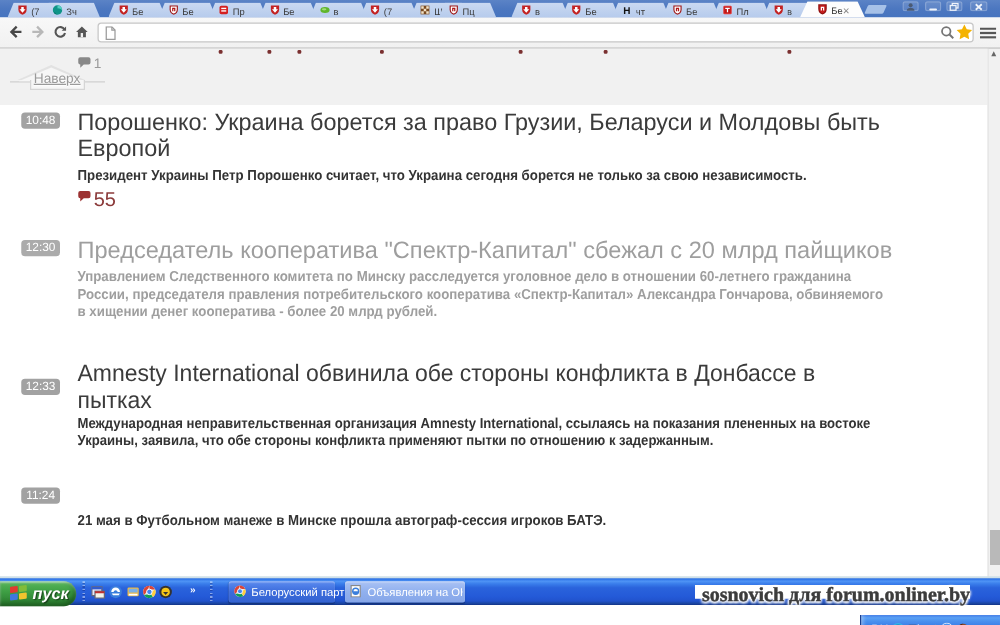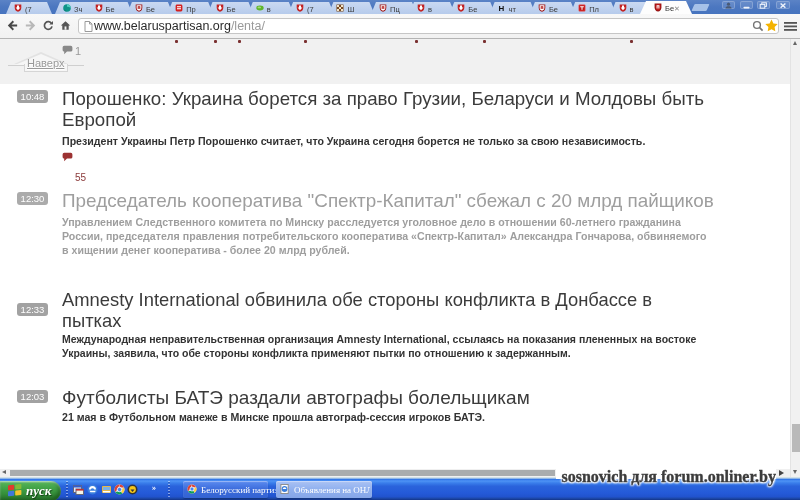--- a/index.html
+++ b/index.html
@@ -54,43 +54,43 @@
     background:#f6f6f6; border-left:1px solid #d5d5d5; border-right:1px solid #d5d5d5; border-bottom:1px solid #d5d5d5; }
   #uptext { position:absolute; left:27px; top:18px; font-size:11px; color:#9a9a9a; text-shadow:0 1px 0 #fff;text-decoration:underline; }
   .upline { position:absolute; top:26px; height:1px; background:#cfcfcf; }
 
   .badge { position:absolute; left:17px; width:31px; height:13px; background:#a2a2a2;
     border-radius:3px; color:#fff; font-size:9.5px; text-align:center; line-height:13.5px; }
   .hl { position:absolute; left:62px; font-size:19px; line-height:21px; color:#3b3b3b; white-space:nowrap; transform-origin:0 0; }
   .hl.visited { color:#9e9e9e; }
   .desc { position:absolute; left:62px; font-size:11.5px; font-weight:bold; color:#333; line-height:14px; white-space:nowrap; transform-origin:0 0; transform:scaleX(0.923); }
   .desc.visited { color:#9e9e9e; }
-  .cm { position:absolute; font-size:10px; color:#8b3a3a;margin-top:20px; }
+  .cm { position:absolute; font-size:16px; color:#8b3a3a; }
   .bub { position:absolute; }
 
   
   #morebtn { position:absolute; left:14px; top:416px; width:698px; height:20px;
     background:linear-gradient(to bottom,#f1f1f1,#dedede); border:1px solid #c2c2c2;
     border-radius:4px 4px 0 0; text-align:center; font-size:11.5px; color:#555; padding-top:2px; }
 
   
   #hscroll { left:0; top:469px; width:790px; height:8px; background:#f0f0f0; z-index:5; }
   #hthumb { position:absolute; left:10px; top:1px; width:545px; height:6px; background:#a9acae; }
   #vscroll { left:790px; top:39px; width:10px; height:438px; background:#f1f1f1; border-left:1px solid #e3e3e3; z-index:5; }
   #vthumb { position:absolute; left:1px; top:385px; width:8px; height:28px; background:#b9b9b9; }
   .sarrow { position:absolute; width:0; height:0; }
 
   
   #wm { left:556px; top:468px; width:220px; height:11px; background:#fff; z-index:30; }
   #wmtext { left:400px; top:467.5px; width:376px; text-align:right; z-index:31; font-family:"Liberation Serif", serif; font-size:16px; font-weight:bold; color:#3c3c3c; letter-spacing:0px; -webkit-text-stroke:0.35px #3c3c3c;
     text-shadow:0 0 2px #fff,0 0 2px #fff,0 0 3px #fff,1px 1px 2px #fff,-1px -1px 2px #fff,1px -1px 2px #fff,-1px 1px 2px #fff; }
 
   
-  #taskbar { left:0; top:477px; width:800px; height:23px;
-    background:linear-gradient(to bottom,#cfe0e8 0%,#cfe0e8 5%,#2b6fe3 9%,#4186f0 14%,#4d92f4 18%,#3a7eeb 26%,#2a63dc 40%,#245ad8 70%,#2153cd 86%,#1a449f 95%,#123288 100%); z-index:20;font-family:Liberation Serif, serif; }
+  #taskbar { left:0; top:461px; width:800px; height:23px;
+    background:linear-gradient(to bottom,#cfe0e8 0%,#cfe0e8 5%,#2b6fe3 9%,#4186f0 14%,#4d92f4 18%,#3a7eeb 26%,#2a63dc 40%,#245ad8 70%,#2153cd 86%,#1a449f 95%,#123288 100%); z-index:20; }
   #startbtn { position:absolute; left:0; top:3.5px; width:61px; height:20px;
     background:linear-gradient(to bottom,#98d898 0%,#52b156 10%,#3fa045 40%,#2f8434 80%,#2d7a31 100%);
     border-radius:0 10px 10px 0; box-shadow:inset -2px -2px 4px rgba(0,40,0,.45), inset 0 1px 2px rgba(255,255,255,.5); }
   #startbtn span { position:absolute; left:26px; top:2.5px; color:#fff; font-size:13px; font-weight:bold; font-style:italic;
     text-shadow:1px 1px 1px rgba(0,0,0,.55); }
   #winflag { position:absolute; left:7px; top:2.5px; }
   .qlicon { position:absolute; top:7px; width:11px; height:11px; }
   .taskbtn { position:absolute; top:4px; height:17px; border-radius:2px; color:#fff; font-size:9px;
     box-shadow:inset 0 1px 1px rgba(255,255,255,.4), 0 1px 1px rgba(0,0,0,.25); }
   .taskbtn .ti { position:absolute; left:4px; top:3px; width:10px; height:10px; }
@@ -108,21 +108,21 @@
 
 <div class="abs" id="tabbar">
 
   <div class="tab" style="left:6px;">
       <svg class="fav" viewBox="0 0 8 8">
         <path d="M0.7 0.4 H7.3 V3.8 C7.3 6 5.8 7.4 4 7.7 C2.2 7.4 0.7 6 0.7 3.8 Z" fill="#c32222"></path>
         <path d="M3 1.6 H5 V3.4 H6.4 L4 6.2 L1.6 3.4 H3 Z" fill="#fff"></path>
       </svg>
       <div class="ttl">(7</div>
     </div>
-  <div class="tab" style="left:55px;">
+  <div class="tab" style="left:34px;">
       <svg class="fav" viewBox="0 0 8 8">
         <circle cx="4" cy="4" r="3.8" fill="#0f9488"></circle>
         <path d="M4 .3 A3.8 3.8 0 0 1 7.7 4 A5 5 0 0 0 4 2.7 Z" fill="#53cfc0"></path>
         <path d="M1 5.5 A3.8 3.8 0 0 0 4 7.7 A6 6 0 0 1 2 6 Z" fill="#0b6e66"></path>
       </svg>
       <div class="ttl">Зч</div>
     </div>
   <div class="tab" style="left:86.6px;">
       <svg class="fav" viewBox="0 0 8 8">
         <path d="M0.7 0.4 H7.3 V3.8 C7.3 6 5.8 7.4 4 7.7 C2.2 7.4 0.7 6 0.7 3.8 Z" fill="#c32222"></path>
@@ -171,21 +171,21 @@
       <svg class="fav" viewBox="0 0 8 8">
         <rect x="0.5" y="0.5" width="7" height="7" fill="#7a4a20"></rect>
         <rect x="1" y="1" width="2" height="2" fill="#f2e3c8"></rect>
         <rect x="5" y="1" width="2" height="2" fill="#f2e3c8"></rect>
         <rect x="3" y="3" width="2" height="2" fill="#f2e3c8"></rect>
         <rect x="1" y="5" width="2" height="2" fill="#f2e3c8"></rect>
         <rect x="5" y="5" width="2" height="2" fill="#f2e3c8"></rect>
       </svg>
       <div class="ttl">Ш</div>
     </div>
-  <div class="tab" style="left:371px;text-decoration:underline;">
+  <div class="tab" style="left:351px;text-decoration:underline;">
       <svg class="fav" viewBox="0 0 8 8">
         <path d="M0.7 0.4 H7.3 V3.8 C7.3 6 5.8 7.4 4 7.7 C2.2 7.4 0.7 6 0.7 3.8 Z" fill="#9e1515"></path>
         <path d="M1.6 1.2 H6.4 V3.8 C6.4 5.4 5.4 6.4 4 6.7 C2.6 6.4 1.6 5.4 1.6 3.8 Z" fill="#fff"></path>
         <path d="M2.7 2.2 H5.3 V5 H4.3 V3.2 H3.7 V5 H2.7 Z" fill="#b01818"></path>
       </svg>
       <div class="ttl">Пц</div>
     </div>
   <div class="tab" style="left:409px;">
       <svg class="fav" viewBox="0 0 8 8">
         <path d="M0.7 0.4 H7.3 V3.8 C7.3 6 5.8 7.4 4 7.7 C2.2 7.4 0.7 6 0.7 3.8 Z" fill="#c32222"></path>
@@ -278,21 +278,20 @@
     </svg>
   <svg class="nav" style="left:60px; top:6px;" width="11" height="11" viewBox="0 0 13 13">
       <path d="M1 6.5 L6.5 1.5 L12 6.5 H10.3 V11.5 H2.7 V6.5 Z" fill="#565656"></path>
       <rect x="5.4" y="7.6" width="2.2" height="3.9" fill="#f1f1f1"></rect>
     </svg>
   <div id="urlbox"></div>
   <svg class="nav" style="left:84px; top:7px;" width="9" height="11" viewBox="0 0 9 11">
       <path d="M1 0.5 H5.5 L8 3 V10.5 H1 Z" fill="#fff" stroke="#9a9a9a"></path>
       <path d="M5.5 0.5 V3 H8" fill="none" stroke="#9a9a9a"></path>
     </svg>
-  <div id="urltext">www.belaruspartisan.org<span class="gr">/lenta/</span></div>
   <svg class="nav" style="left:752px; top:6px;" width="12" height="12" viewBox="0 0 12 12">
       <circle cx="5" cy="5" r="3.4" fill="none" stroke="#757575" stroke-width="1.4"></circle>
       <path d="M7.6 7.6 L10.6 10.6" stroke="#757575" stroke-width="1.6"></path>
     </svg>
   <svg class="nav" style="left:765px; top:5px;" width="13" height="13" viewBox="0 0 13 13">
       <path d="M6.5 0.5 L8.4 4.4 L12.7 5 L9.6 8 L10.3 12.3 L6.5 10.3 L2.7 12.3 L3.4 8 L0.3 5 L4.6 4.4 Z" fill="#f4b301"></path>
     </svg>
   <svg class="nav" style="left:784px; top:8px;" width="13" height="9" viewBox="0 0 13 9">
       <rect x="0" y="0" width="13" height="1.8" fill="#555"></rect>
       <rect x="0" y="3.5" width="13" height="1.8" fill="#555"></rect>
@@ -334,22 +333,21 @@
   <div class="cm" style="left:75px; top:113px;">55</div>
 
   <div class="badge" style="top:153px; background:#ababab;">12:30</div>
   <div class="hl visited" style="top:151px; transform:scaleX(0.993);">Председатель кооператива "Спектр-Капитал" сбежал с 20 млрд пайщиков</div>
   <div class="desc visited" style="top:175.5px;">Управлением Следственного комитета по Минску расследуется уголовное дело в отношении 60-летнего гражданина<br>России, председателя правления потребительского кооператива «Спектр-Капитал» Александра Гончарова, обвиняемого<br>в хищении денег кооператива - более 20 млрд рублей.</div>
 
   <div class="badge" style="top:252px;margin-top:12px;">12:33</div>
   <div class="hl" style="top:249.5px; transform:scaleX(0.967);">Amnesty International обвинила обе стороны конфликта в Донбассе в<br>пытках</div>
   <div class="desc" style="top:292.5px; transform:scaleX(0.913);">Международная неправительственная организация Amnesty International, ссылаясь на показания плененных на востоке<br>Украины, заявила, что обе стороны конфликта применяют пытки по отношению к задержанным.</div>
 
-  <div class="badge" style="top:351px;">12:03</div>
-  <div class="hl" style="top:348px;">Футболисты БАТЭ раздали автографы болельщикам</div>
+  <div class="badge" style="top:351px;">11:24</div>
   <div class="desc" style="top:370.5px;">21 мая в Футбольном манеже в Минске прошла автограф-сессия игроков БАТЭ.</div>
 
 </div>
 
 <div class="abs" id="hscroll">
   <div id="hthumb"></div>
   <div class="sarrow" style="left:2px; top:1px; border-top:2.5px solid transparent; border-bottom:2.5px solid transparent; border-right:4px solid #666;"></div>
   <div class="sarrow" style="left:779px; top:0.5px; border-top:3.5px solid transparent; border-bottom:3.5px solid transparent; border-left:5px solid #444;"></div>
 </div>
 <div class="abs" id="vscroll">

